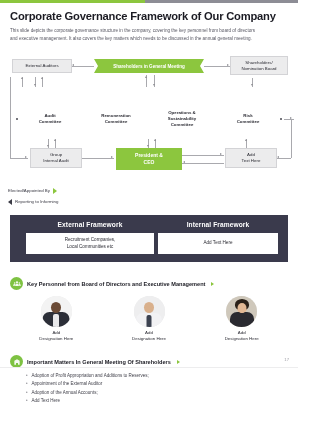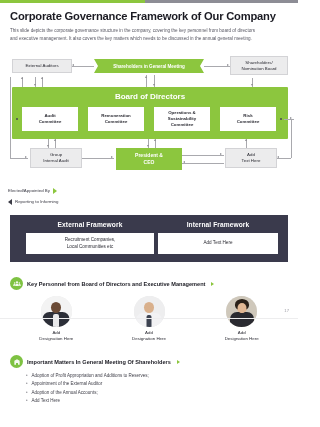--- a/index.html
+++ b/index.html
@@ -2,21 +2,21 @@
 <html><head>
 <meta charset="utf-8">
 <style>
   * { box-sizing: border-box; margin: 0; padding: 0; }
   html, body {
     width: 298px; height: 427px;
     background: #ffffff;
     font-family: "Liberation Sans", sans-serif;
     overflow: hidden;
   }
-  .slide { position: relative; width: 298px; height: 319px; background: #fff; }
+  .slide { position: relative; width: 298px; height: 368px; background: #fff; }
 
   
   .topbar { position: absolute; top: 0; left: 0; width: 298px; height: 3px; display: flex; }
   .topbar .green { width: 145px; height: 3px; background: #8cc63e; }
   .topbar .gray  { flex: 1; height: 3px; background: #8d8d95; }
 
   
   .title {
     position: absolute; left: 10px; top: 10px; width: 282px;
     font-size: 11.2px; font-weight: bold; color: #1b1b23;
@@ -196,23 +196,20 @@
 
     <div class="ribbon" style="left:94px; top:4px; width:110px; height:14px;">
       <span>Shareholders in General Meeting</span>
     </div>
 
     <div class="node" style="left:230px; top:1px; width:58px; height:19px; flex-direction:column;">
       <span>Shareholders/</span>
       <span>Nomination Board</span>
     </div>
 
-    <div class="board-band" style="left:12px; top:32px; width:276px; height:52px;">
-      <div class="board-title" style="top:5px;">Board of Directors</div>
-    </div>
 
     <div class="node white" style="left:22px; top:52px; width:56px; height:24px; flex-direction:column;">
       <span>Audit</span>
       <span>Committee</span>
     </div>
     <div class="node white" style="left:88px; top:52px; width:56px; height:24px; flex-direction:column;">
       <span>Remuneration</span>
       <span>Committee</span>
     </div>
     <div class="node white" style="left:154px; top:52px; width:56px; height:24px; flex-direction:column;">

